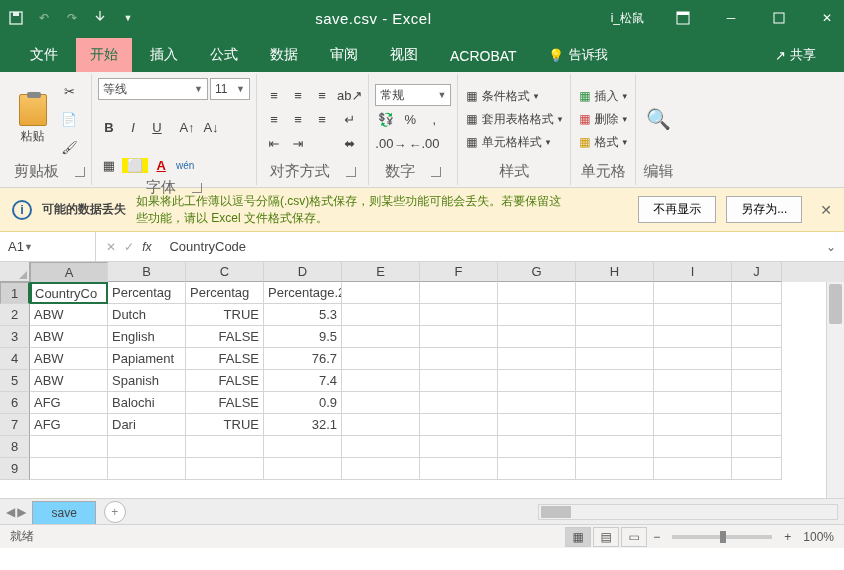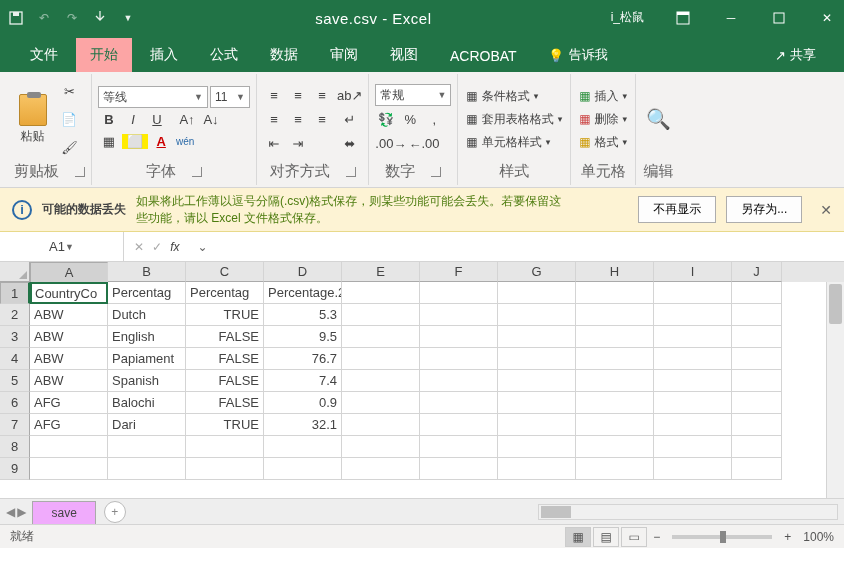--- a/index.html
+++ b/index.html
@@ -1,74 +1,74 @@
 <!DOCTYPE html>
 <html><head>
 <meta charset="utf-8">
 <style>
 *{margin:0;padding:0;box-sizing:border-box;font-family:"Microsoft YaHei","Segoe UI",sans-serif;-webkit-font-smoothing:antialiased}
 body{width:844px;height:570px;overflow:hidden;background:#fff;font-size:12px;color:#444}
 .title-bar{height:36px;background:#217346;display:flex;align-items:center;color:#fff;padding:0 8px}
 .qat{display:flex;align-items:center;gap:12px}
 .qat-icon{width:16px;height:16px;display:flex;align-items:center;justify-content:center;opacity:.9;cursor:pointer}
 .title-center{flex:1;text-align:center;font-size:15px;letter-spacing:.5px}
-.title-right{display:flex;align-items:flex-start;gap:30px}
+.title-right{display:flex;align-items:center;gap:30px}
 .win-btn{width:18px;height:18px;display:flex;align-items:center;justify-content:center;cursor:pointer}
 .tabs-bar{height:36px;background:#217346;display:flex;align-items:flex-end;padding:0 16px;gap:4px}
 .tab{color:#fff;padding:8px 14px;font-size:14px;cursor:pointer}
 .tab.active{background:#fca5a5;color:#217346}
 .tell-me{color:#fff;display:flex;align-items:center;gap:4px;padding:8px 14px;font-size:13px}
 .share-btn{margin-left:auto;color:#fff;font-size:13px;padding:8px 12px;display:flex;align-items:center;gap:4px}
 .ribbon{height:116px;background:#f3f2f1;border-bottom:1px solid #d4d4d4;display:flex;align-items:stretch;padding:2px 8px}
 .rgroup{display:flex;flex-direction:column;align-items:center;padding:4px 6px;border-right:1px solid #d8d8d8}
 .rgroup:last-child{border-right:none}
 .rgroup-body{flex:1;display:flex;align-items:center;gap:4px}
 .rgroup-label{font-size:15px;color:#666;padding-top:2px;display:flex;align-items:center;gap:16px}
 .dlg-arrow{width:10px;height:10px;border:1px solid #888;border-top:none;border-left:none;position:relative}
 .big-btn{display:flex;flex-direction:column;align-items:center;gap:2px;padding:2px 4px;cursor:pointer}
 .small-stack{display:flex;flex-direction:column;gap:6px;padding:0 4px}
 .paste-icon{width:28px;height:32px;background:linear-gradient(#f7c465,#e8a73a);border:1px solid #b8862a;border-radius:2px;position:relative}
 .paste-icon::before{content:"";position:absolute;top:-3px;left:7px;width:14px;height:6px;background:#888;border-radius:2px}
-.font-stack{display:flex;flex-direction:column;gap:0}
+.font-stack{display:flex;flex-direction:column;gap:16px}
 .sel-row{display:flex;gap:2px}
 .sel{height:22px;border:1px solid #ababab;background:#fff;display:flex;align-items:center;padding:0 4px;font-size:12px;cursor:pointer}
 .sel .arrow{margin-left:auto;font-size:9px;color:#666}
 .btn-row{display:flex;gap:2px;align-items:center}
 .rbtn{min-width:22px;height:22px;display:flex;align-items:center;justify-content:center;cursor:pointer;font-size:13px}
 .vstack{display:flex;flex-direction:column;gap:2px}
 .cond-row{display:flex;align-items:center;gap:4px;font-size:12px;padding:2px;cursor:pointer}
 .warn-bar{height:44px;background:#fdf3d4;border-bottom:1px solid #e8d98a;display:flex;align-items:center;padding:0 12px;gap:10px}
 .info-icon{width:20px;height:20px;border-radius:50%;border:2px solid #2b6aa8;color:#2b6aa8;display:flex;align-items:center;justify-content:center;font-weight:bold;font-size:13px}
 .warn-title{font-weight:bold;color:#444}
 .warn-text{font-size:12px;color:#4d7c0f;max-width:430px;line-height:1.4}
 .warn-btn{border:1px solid #adadad;background:#fdfdfd;padding:4px 14px;font-size:12px;cursor:pointer}
 .warn-close{margin-left:8px;cursor:pointer;color:#666;font-size:14px}
 .formula-bar{height:30px;border-bottom:1px solid #d4d4d4;display:flex;align-items:center}
-.name-box{width:124px;height:100%;border-right:1px solid #d4d4d4;display:flex;align-items:center;padding:0 8px;font-size:13px;justify-content:center}
+.name-box{width:96px;height:100%;border-right:1px solid #d4d4d4;display:flex;align-items:center;padding:0 8px;font-size:13px;justify-content:flex-start}
 .fb-btns{display:flex;align-items:center;gap:8px;padding:0 10px;color:#aaa}
 .fb-input{flex:1;padding:0 8px;font-size:13px}
 .fb-expand{padding:0 8px;color:#666;cursor:pointer}
 .grid-wrap{position:relative;height:236px;display:flex;flex-direction:column}
 .col-headers{display:flex;height:20px;background:#e6e6e6}
 .corner{width:30px;border-right:1px solid #aaa;border-bottom:1px solid #aaa;background:#e6e6e6;position:relative}
 .corner::after{content:"";position:absolute;right:2px;bottom:2px;width:0;height:0;border-right:8px solid #b0b0b0;border-top:8px solid transparent}
 .ch{flex:0 0 78px;border-right:1px solid #d4d4d4;border-bottom:1px solid #aaa;display:flex;align-items:center;justify-content:center;font-size:13px;color:#444;cursor:pointer}
 .ch.sel{background:#d2d2d2;border-bottom:2px solid #217346}
 .grid-rows{flex:1;overflow:hidden}
 .row{display:flex;height:22px}
 .rh{width:30px;background:#e6e6e6;border-right:1px solid #aaa;border-bottom:1px solid #d4d4d4;display:flex;align-items:center;justify-content:center;font-size:13px;color:#444;cursor:pointer}
 .rh.sel{background:#d2d2d2;border-right:2px solid #217346}
 .cell{flex:0 0 78px;border-right:1px solid #d4d4d4;border-bottom:1px solid #d4d4d4;padding:0 4px;display:flex;align-items:center;font-size:13px;white-space:nowrap;overflow:hidden;cursor:cell}
 .cell.num{justify-content:flex-end}
 .cell.active{border:2px solid #217346;padding:0 3px}
 .vscroll{position:absolute;right:0;top:20px;width:18px;bottom:0;background:#f0f0f0;border-left:1px solid #d4d4d4}
 .vthumb{position:absolute;top:2px;left:2px;right:2px;height:40px;background:#c2c2c2;border-radius:2px}
 .sheet-tabs{height:26px;border-top:1px solid #d4d4d4;display:flex;align-items:center;background:#eee}
 .st-nav{display:flex;gap:2px;padding:0 6px;color:#888}
-.sheet-tab{background:#f0abfc;border:1px solid #aaa;border-bottom:none;padding:4px 18px;font-size:12px;cursor:pointer;position:relative;top:1px}
+.sheet-tab{background:#7dd3fc;border:1px solid #aaa;border-bottom:none;padding:4px 18px;font-size:12px;cursor:pointer;position:relative;top:1px}
 .add-sheet{width:22px;height:22px;border:1px solid #bbb;border-radius:50%;display:flex;align-items:center;justify-content:center;margin-left:8px;cursor:pointer;color:#888;background:#fff}
 .hscroll{margin-left:auto;height:16px;width:300px;background:#f0f0f0;border:1px solid #d4d4d4;position:relative;margin-right:6px}
 .hthumb{position:absolute;left:2px;top:1px;bottom:1px;width:30px;background:#c2c2c2}
 .status-bar{height:24px;background:#f3f2f1;border-top:1px solid #d4d4d4;display:flex;align-items:center;padding:0 10px;font-size:12px;color:#555}
 .watermark{color:#c8c8c8;font-size:12px;letter-spacing:.5px}
 .view-btns{margin-left:auto;display:flex;align-items:center;gap:2px}
 .view-btn{width:26px;height:20px;border:1px solid #ccc;display:flex;align-items:center;justify-content:center;cursor:pointer}
 .view-btn.active{background:#d2d2d2}
 .zoom-slider{width:100px;height:4px;background:#ccc;margin:0 6px;position:relative}
 .zoom-thumb{position:absolute;left:48px;top:-4px;width:6px;height:12px;background:#888}
@@ -320,20 +320,21 @@
 <div class="formula-bar">
   <div class="name-box">
       <span>A1</span>
       <span style="font-size:9px;color:#666">▼</span>
     </div>
   <div class="fb-btns">
     <span>✕</span>
     <span>✓</span>
     <span style="color:#444;font-style:italic">fx</span>
   </div>
+  <div class="fb-input">CountryCode</div>
   <div class="fb-expand">⌄</div>
 </div>
 
 <div class="grid-wrap">
   <div class="col-headers">
     <div class="corner"></div>
     <div class="ch sel">A</div>
     <div class="ch">B</div>
     <div class="ch">C</div>
     <div class="ch">D</div>

